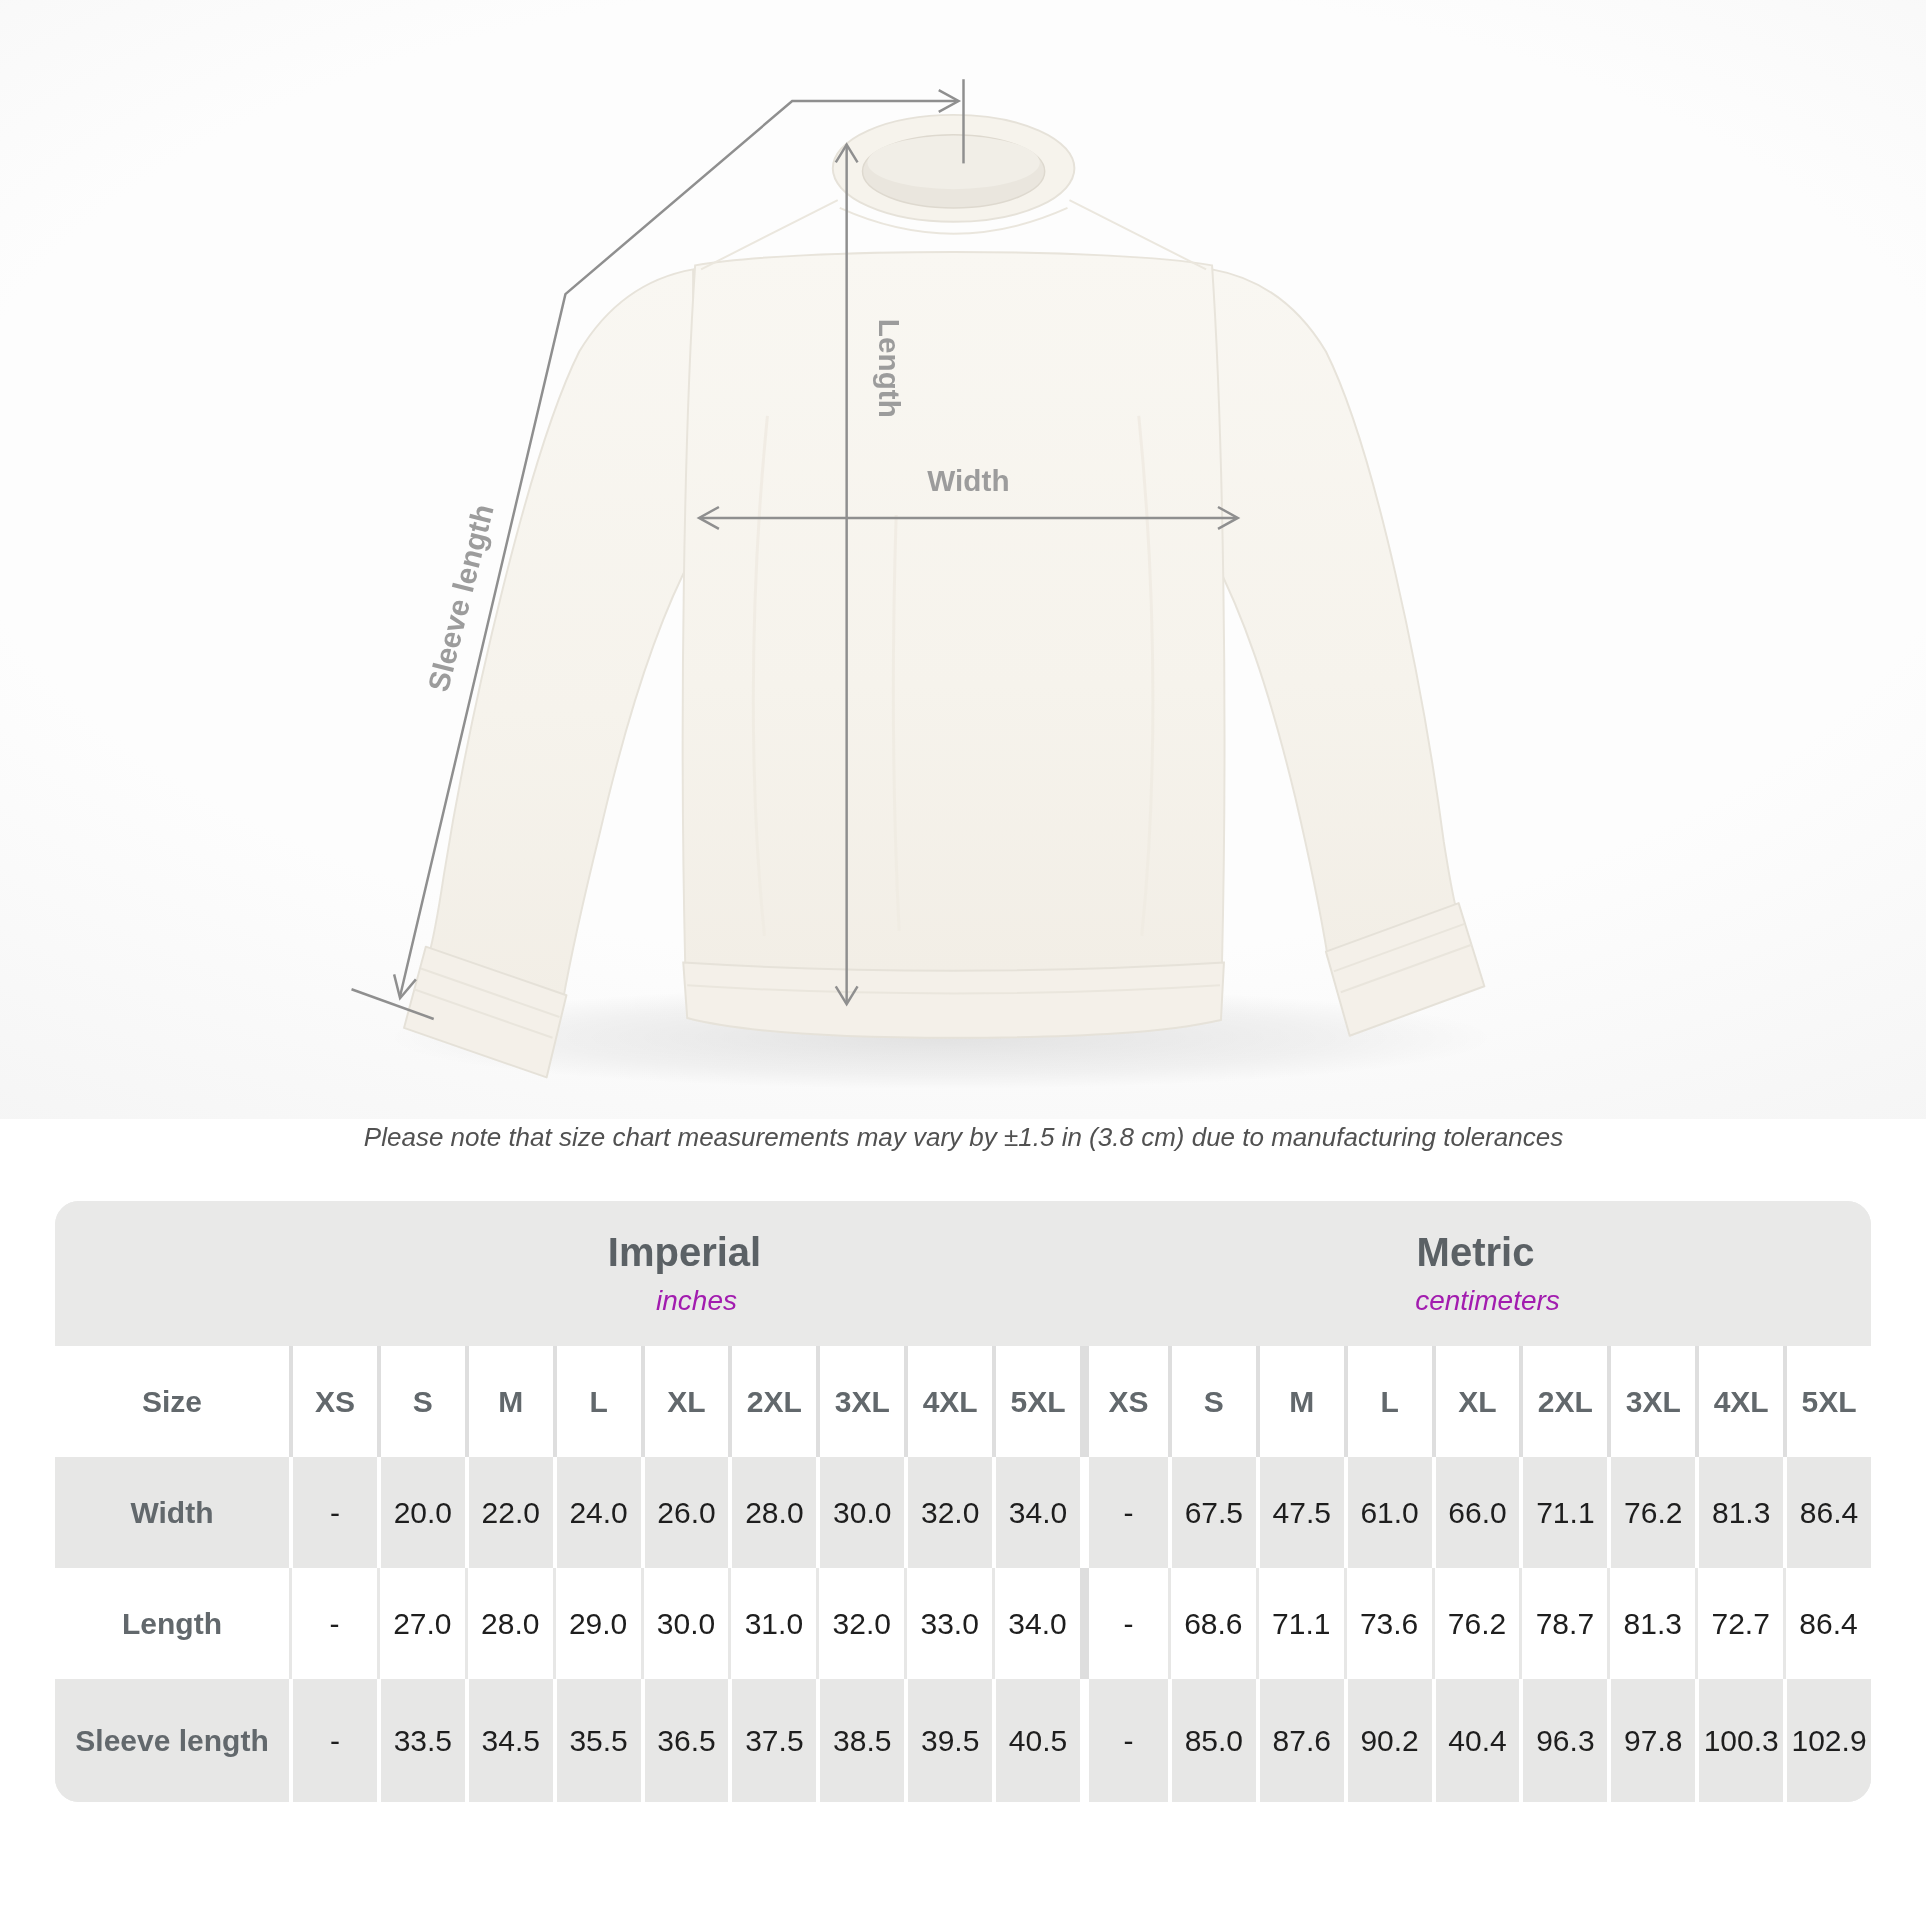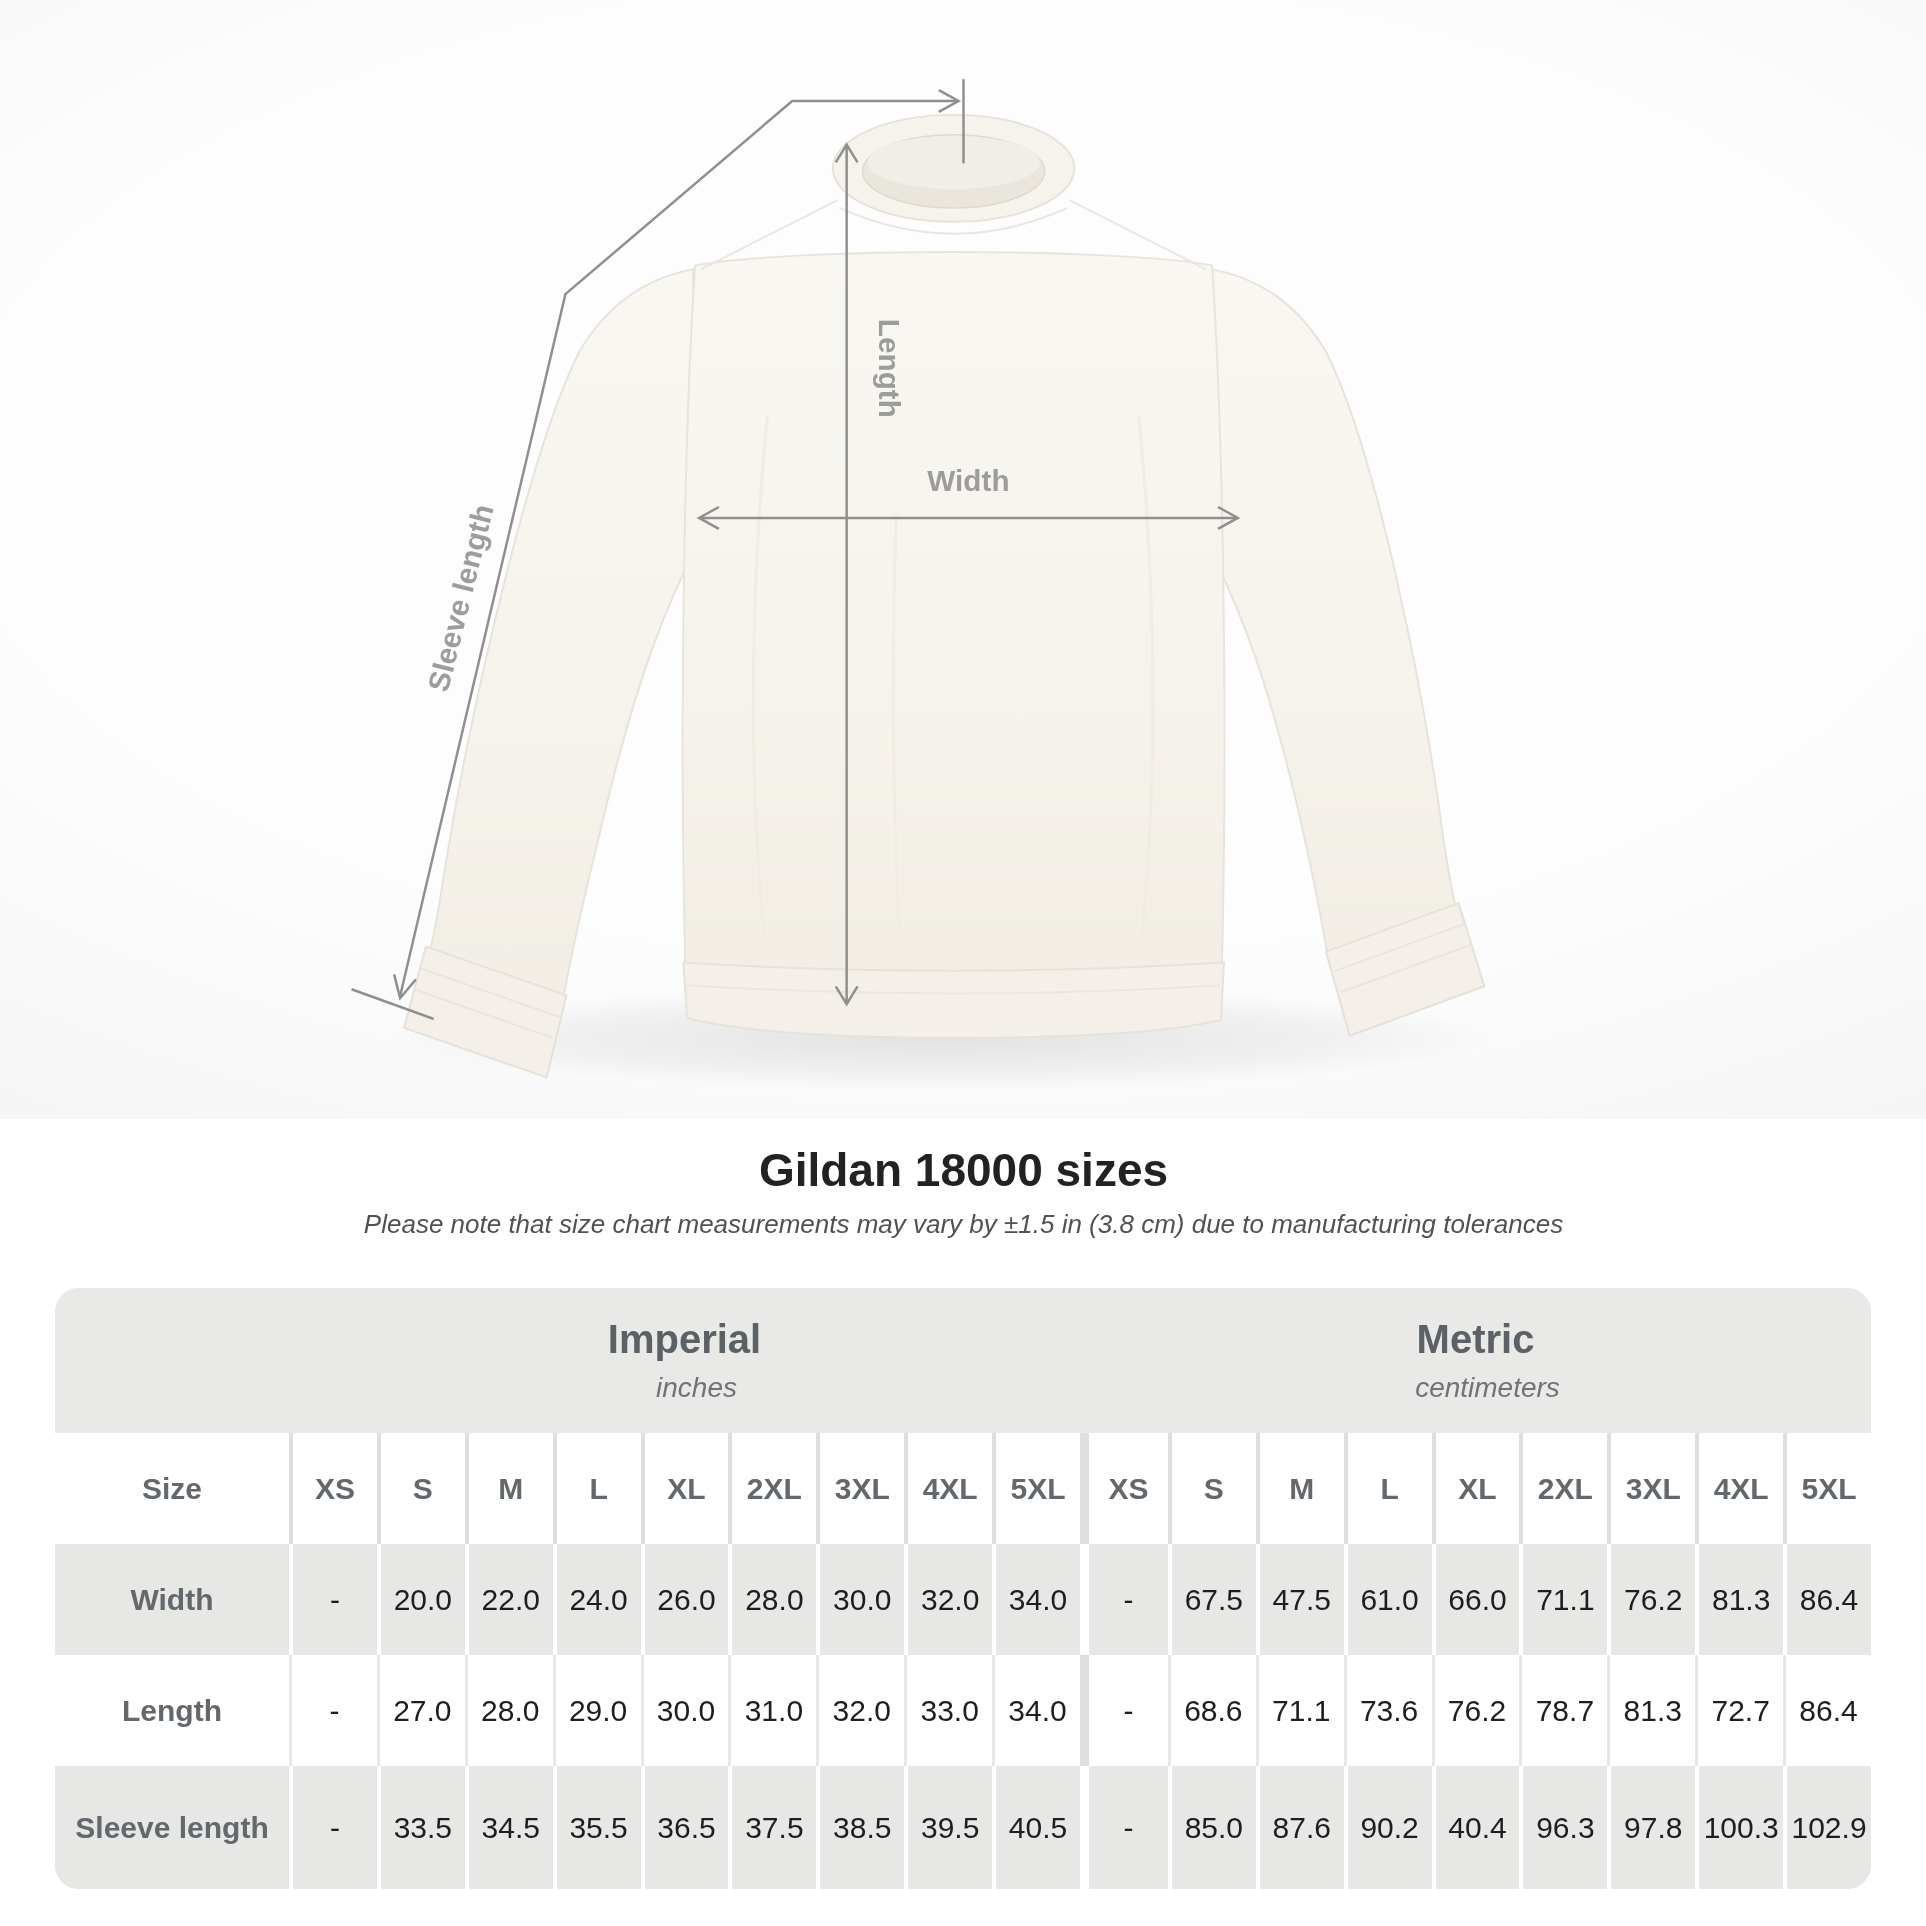--- a/index.html
+++ b/index.html
@@ -29,21 +29,21 @@
   }
   .row{display:grid;grid-template-columns:234px repeat(18,1fr);}
   .c{
     display:flex;align-items:center;justify-content:center;
     font-size:30px;color:#1e1e1e;box-sizing:border-box;
   }
   
   .row.ghead{height:145px;background:#e9e9e8;}
   .gh{display:flex;flex-direction:column;align-items:center;justify-content:center;gap:10px;}
   .gh .g1{font-size:40px;font-weight:bold;color:#5b6165;}
-  .gh .g2{font-size:28px;font-style:italic;color:#737373;margin-left:24px;}
+  .gh .g2{font-size:28px;font-style:italic;color:#a21caf;margin-left:24px;}
   .gh.imperial{grid-column:2/11;}
   .gh.metric{grid-column:11/20;text-align:right;}
   
   .row.hrow{height:111px;background:#ffffff;}
   .row.hrow .c{border-left:4px solid #dedede;font-weight:bold;color:#62686c;}
   
   .row.gray{height:111px;background:#e7e7e6;}
   .row.gray .c{border-left:4px solid #ffffff;}
   .row.white{height:111px;background:#ffffff;}
   .row.white .c{border-left:3px solid #e7e7e6;}
@@ -129,21 +129,20 @@
           <path d="M 355 999 L 438 1029"></path>
         </g>
       </g>
 
       <text transform="translate(888,322) rotate(90)" font-family="Liberation Sans, sans-serif" font-size="30" font-weight="bold" fill="#9c9c9c">Length</text>
       <text x="978" y="496" text-anchor="middle" font-family="Liberation Sans, sans-serif" font-size="30" font-weight="bold" fill="#9c9c9c">Width</text>
       <text transform="translate(452,700) rotate(-76)" font-family="Liberation Sans, sans-serif" font-size="30" font-weight="bold" fill="#9c9c9c">Sleeve length</text>
     </svg>
   </div>
 
-  <h1 class="title">Gildan 18000 sizes</h1>
   <p class="note">Please note that size chart measurements may vary by ±1.5 in (3.8 cm) due to manufacturing tolerances</p>
 
   <div class="size-table">
 
     <div class="row ghead">
       <div class="c"></div>
       <div class="gh imperial">
         <div class="g1">Imperial</div>
         <div class="g2">inches</div>
       </div>

